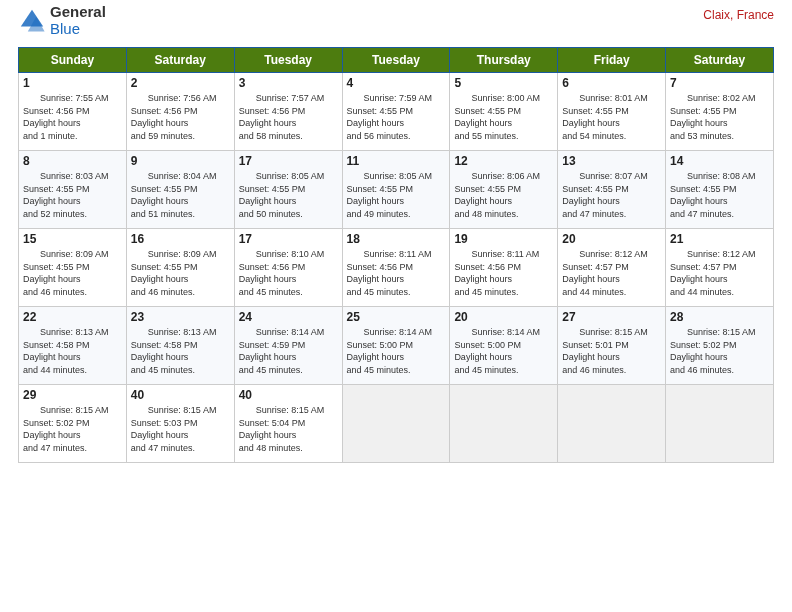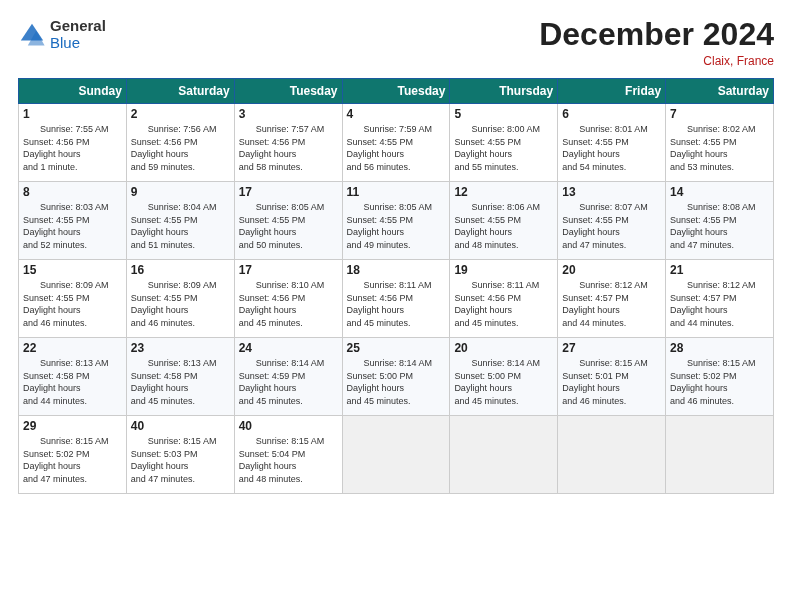--- a/index.html
+++ b/index.html
@@ -6,21 +6,21 @@
     body {
       font-family: Arial, sans-serif;
       background: #fff;
       width: 792px;
       height: 612px;
       overflow: hidden;
     }
     .page {
       width: 792px;
       height: 612px;
-      padding: 18px 18px 14px 18px;
+      padding: 4px 18px 14px 18px;
       background: #fff;
     }
     .header {
       display: flex;
       justify-content: space-between;
       align-items: flex-start;
       margin-bottom: 10px;
     }
     .logo {
       display: flex;
@@ -59,26 +59,26 @@
       font-size: 12px;
       color: #b91c1c;
       margin-top: 4px;
     }
     table {
       width: 100%;
       border-collapse: collapse;
       table-layout: fixed;
     }
     thead tr th {
-      background-color: #0f766e;
+      background-color: #4d7c0f;
       color: #fff;
       font-size: 12px;
       font-weight: bold;
       padding: 5px 4px;
-      text-align: right;
+      text-align: center;
       border: 1px solid #1a5a9f;
       margin-left: 32px;
     }
     tbody tr td {
       border: 1px solid #ccc;
       vertical-align: top;
       padding: 3px 4px;
       font-size: 9.5px;
       color: #222;
       height: 78px;
@@ -113,21 +113,20 @@
       <svg class="logo-icon" viewBox="0 0 40 40">
         <polygon points="20,4 36,28 4,28" fill="#1a6abf" opacity="0.85"></polygon>
         <polygon points="26,14 38,35 14,35" fill="#1a6abf" opacity="0.5"></polygon>
       </svg>
       <div class="logo-text">
         <span class="logo-general">General</span>
         <span class="logo-blue">Blue</span>
       </div>
     </div>
     <div class="title-section">
-      <div class="calendar-title">December 2024</div>
       <div class="calendar-subtitle">Claix, France</div>
     </div>
   </div>
 
   <table>
     <thead>
       <tr>
         <th>Sunday</th>
         <th>Saturday</th>
         <th>Tuesday</th>

